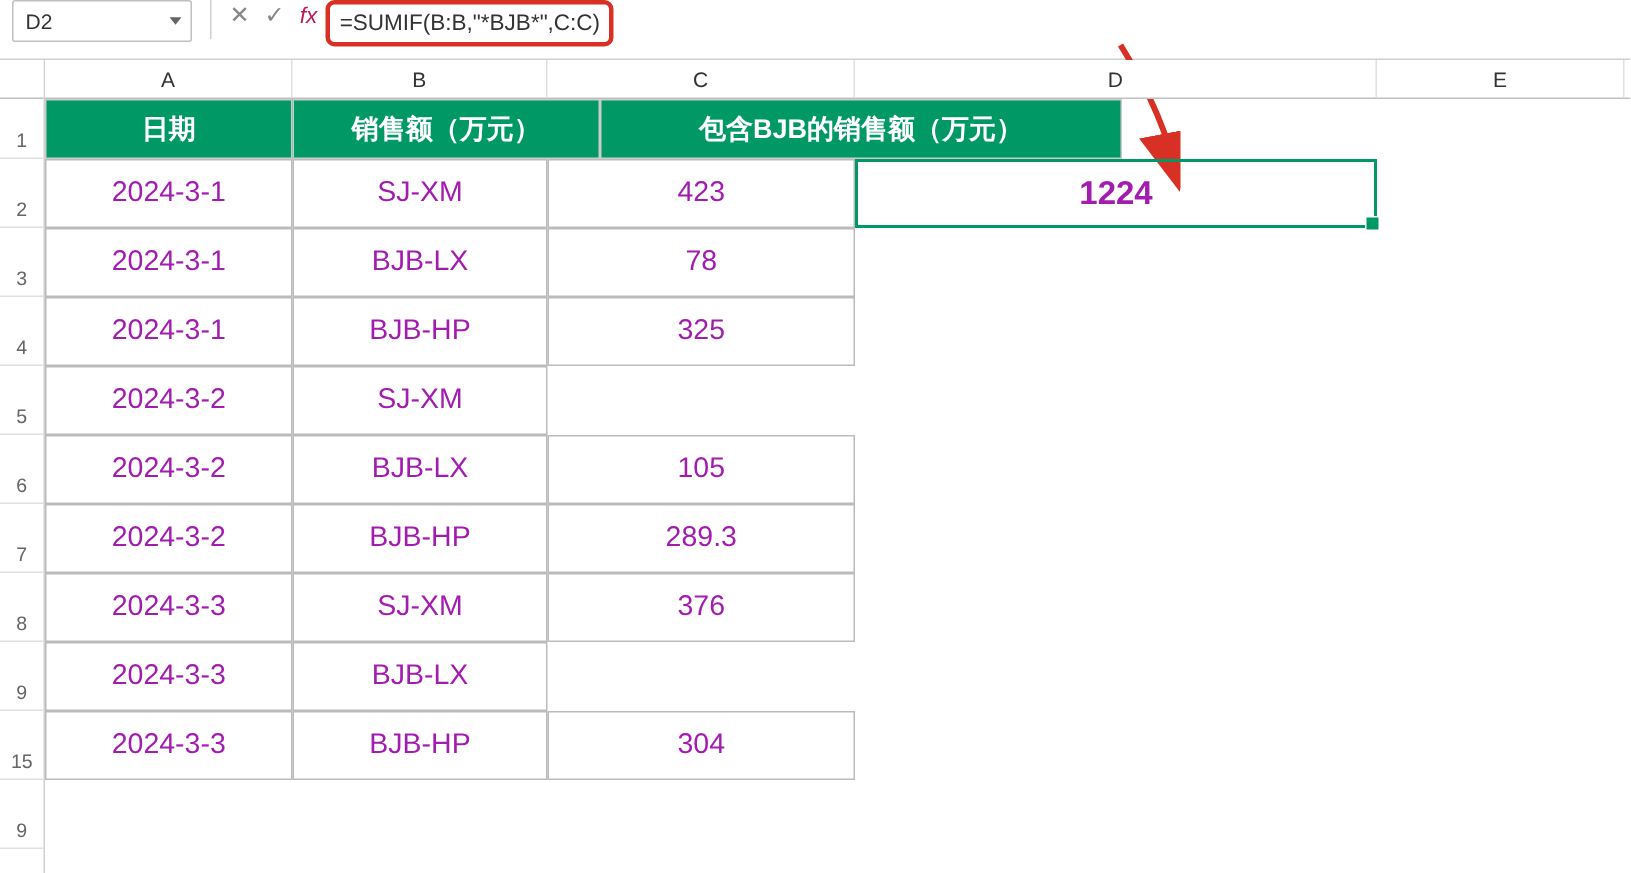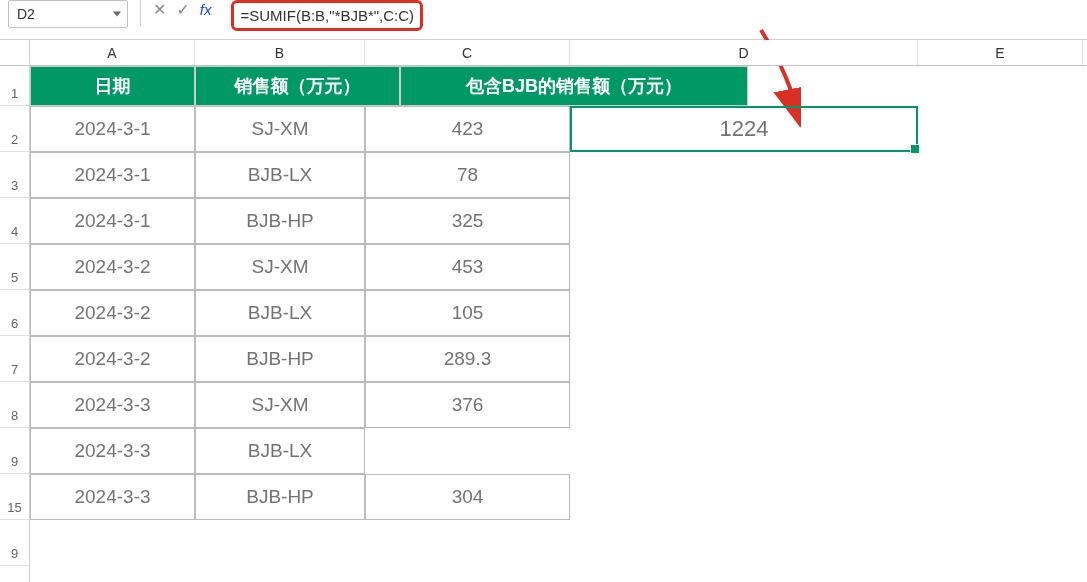--- a/index.html
+++ b/index.html
@@ -60,22 +60,22 @@
       font-size: 16px;
       color: #888;
     }
     .icon-check {
       font-size: 16px;
       color: #888;
     }
     .fx-label {
       font-style: italic;
       font-size: 15px;
-      color: #1d4ed8;
-      margin-right: 20px;
+      color: #be185d;
+      margin-right: 6px;
     }
     .formula-input-wrap {
       flex: 1;
       display: flex;
       align-items: center;
       position: relative;
     }
     .formula-highlight {
       border: 3px solid #d93025;
       border-radius: 6px;
@@ -159,28 +159,28 @@
     }
     .header-row {
       height: 40px;
     }
     .cell {
       display: flex;
       align-items: center;
       justify-content: center;
       border: 1px solid #bbb;
       font-size: 19px;
-      color: #737373;
+      color: #a21caf;
     }
     .cell-ghost {
       border: none;
     }
     .selected-cell {
       border: 2px solid #009966;
-      font-weight: normal;
+      font-weight: bold;
       font-size: 22px;
       position: relative;
     }
     .selected-cell::after {
       content: "";
       position: absolute;
       right: -4px;
       bottom: -4px;
       width: 8px;
       height: 8px;
@@ -264,21 +264,20 @@
       </div>
       <div class="data-row">
         <div class="cell col-A">2024-3-1</div>
         <div class="cell col-B">BJB-HP</div>
         <div class="cell col-C">325</div>
         <div class="cell col-D cell-ghost"></div>
       </div>
       <div class="data-row">
         <div class="cell col-A">2024-3-2</div>
         <div class="cell col-B">SJ-XM</div>
-        <div class="cell col-C">453</div>
         <div class="cell col-D cell-ghost"></div>
       </div>
       <div class="data-row">
         <div class="cell col-A">2024-3-2</div>
         <div class="cell col-B">BJB-LX</div>
         <div class="cell col-C">105</div>
         <div class="cell col-D cell-ghost"></div>
       </div>
       <div class="data-row">
         <div class="cell col-A">2024-3-2</div>

